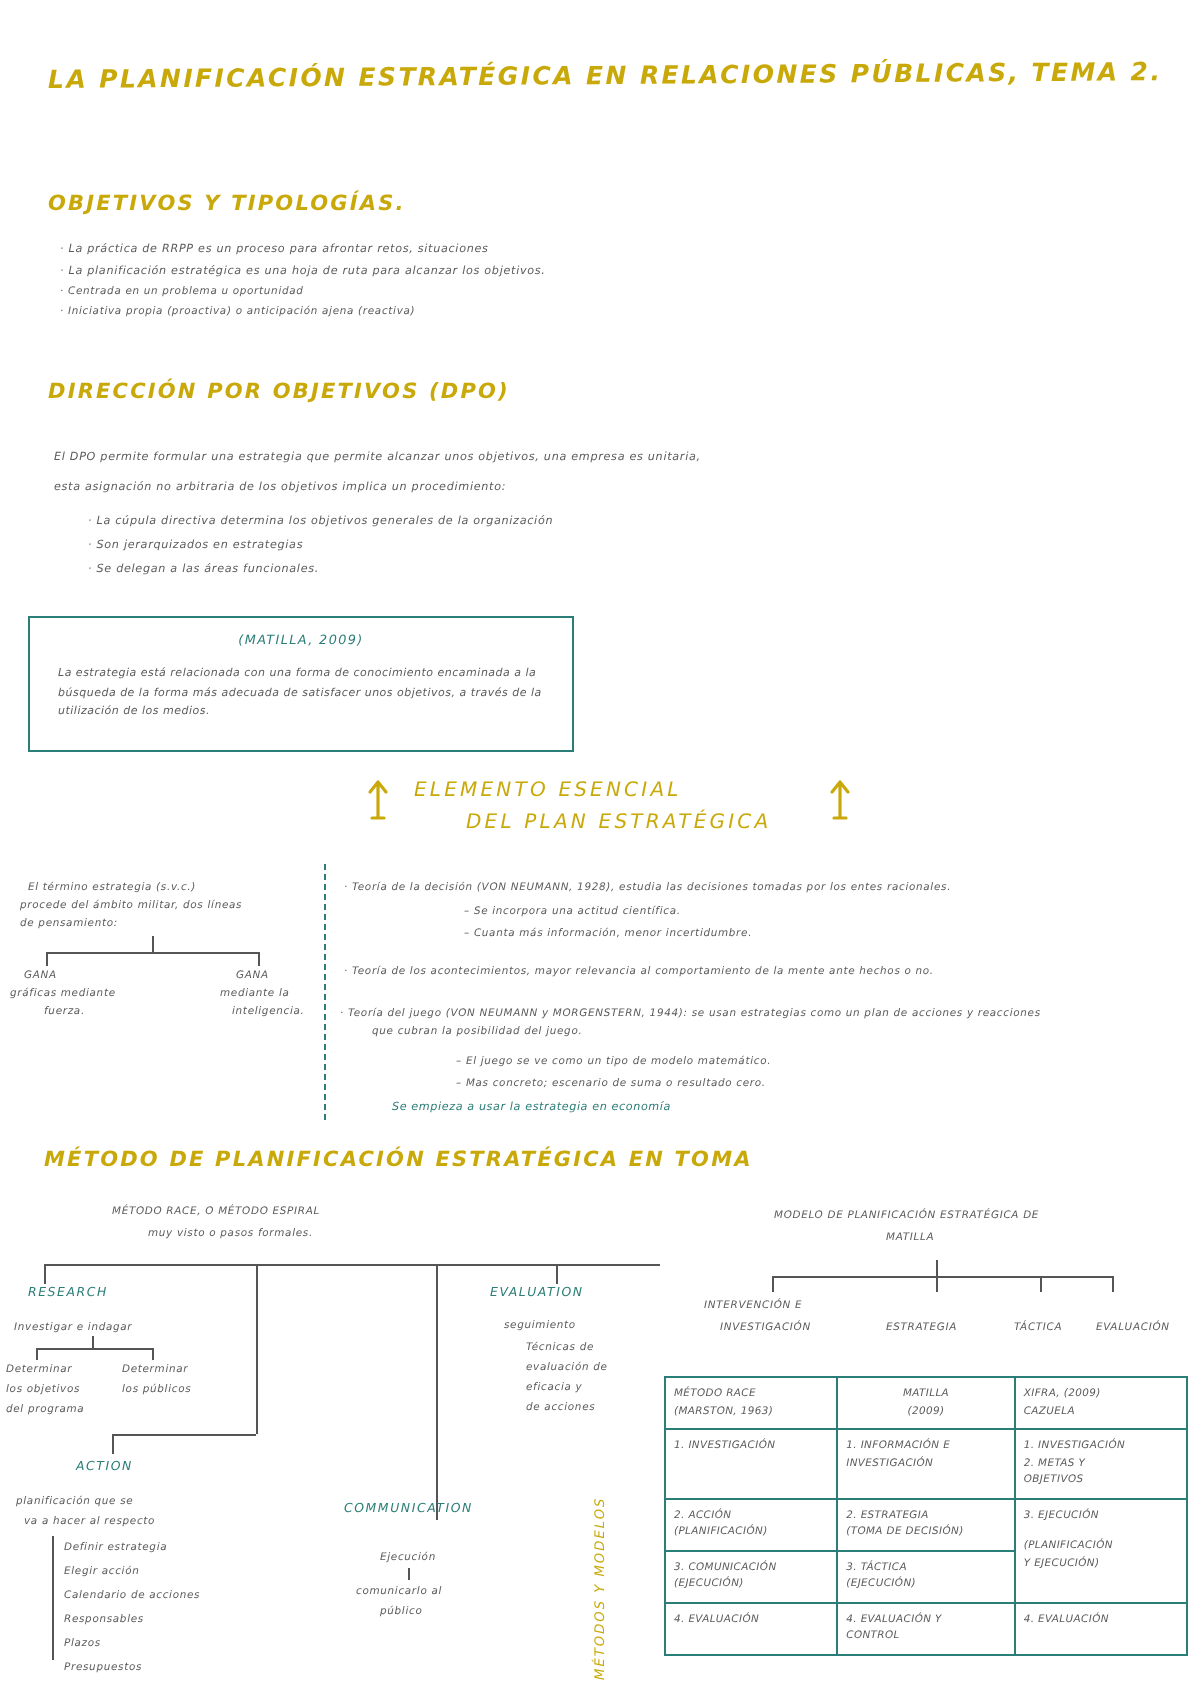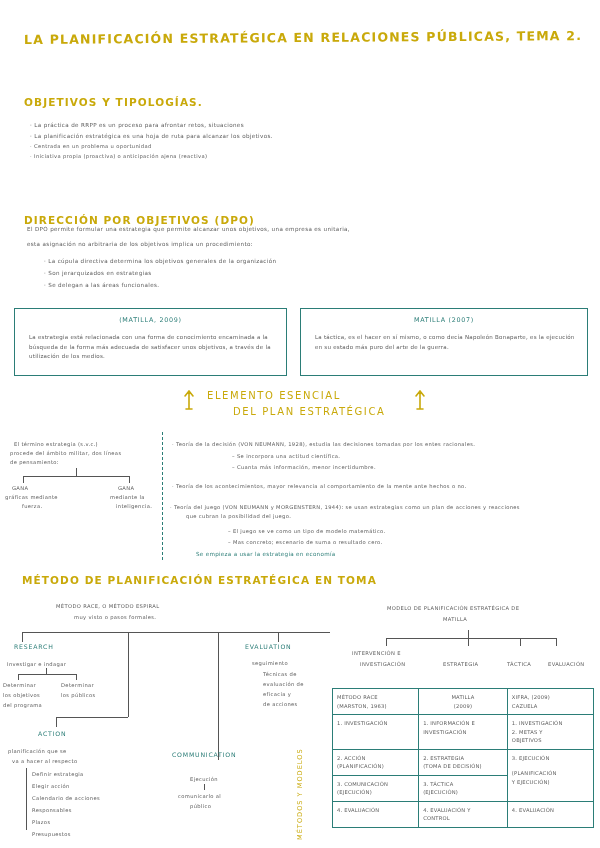--- a/index.html
+++ b/index.html
@@ -12,20 +12,21 @@
     height: 848px;
     position: relative;
     font-family: "DejaVu Sans", sans-serif;
     overflow: hidden;
   }
   .page {
     position: absolute;
     inset: 0;
     width: 600px;
     height: 848px;
+    font-style: italic;
   }
 
   
   .title {
     position: absolute;
     left: 24px; top: 30px;
     font-size: 12.5px;
     letter-spacing: 1.2px;
     font-weight: 700;
     color: #c9a90a;
@@ -146,37 +147,33 @@
 
   <div class="title">LA PLANIFICACIÓN ESTRATÉGICA EN RELACIONES PÚBLICAS, TEMA 2.</div>
 
   <div class="sec-head" style="left:24px; top:96px;">OBJETIVOS Y TIPOLOGÍAS.</div>
 
   <div class="body-txt" style="left:30px; top:120px;">· La práctica de RRPP es un proceso para afrontar retos, situaciones</div>
   <div class="body-txt" style="left:30px; top:131px;">· La planificación estratégica es una hoja de ruta para alcanzar los objetivos.</div>
   <div class="body-txt tiny" style="left:30px; top:142px;">· Centrada en un problema u oportunidad</div>
   <div class="body-txt tiny" style="left:30px; top:152px;">· Iniciativa propia (proactiva) o anticipación ajena (reactiva)</div>
 
-  <div class="sec-head" style="left:24px; top:190px;margin-top:24px;">DIRECCIÓN POR OBJETIVOS (DPO)</div>
+  <div class="sec-head" style="left:24px; top:190px;">DIRECCIÓN POR OBJETIVOS (DPO)</div>
 
   <div class="body-txt" style="left:27px; top:224px;">El DPO permite formular una estrategia que permite alcanzar unos objetivos, una empresa es unitaria,</div>
   <div class="body-txt" style="left:27px; top:239px;">esta asignación no arbitraria de los objetivos implica un procedimiento:</div>
   <div class="body-txt" style="left:44px; top:256px;">· La cúpula directiva determina los objetivos generales de la organización</div>
   <div class="body-txt" style="left:44px; top:268px;">· Son jerarquizados en estrategias</div>
   <div class="body-txt" style="left:44px; top:280px;">· Se delegan a las áreas funcionales.</div>
 
   <div class="qbox" style="left:14px; top:308px; width:273px; height:68px;">
     <div class="qbox-title">(MATILLA, 2009)</div>
     <div class="qbox-body">La estrategia está relacionada con una forma de conocimiento encaminada a la búsqueda de la forma más adecuada de satisfacer unos objetivos, a través de la utilización de los medios.</div>
   </div>
 
-  <div class="qbox" style="left:300px; top:308px; width:288px; height:68px;">
-    <div class="qbox-title">MATILLA (2007)</div>
-    <div class="qbox-body">La táctica, es el hacer en sí mismo, o como decía Napoleón Bonaparte, es la ejecución en su estado más puro del arte de la guerra.</div>
-  </div>
 
   <svg class="arrow-up" style="left:182px; top:388px;" viewBox="0 0 14 22">
     <path d="M7 21 L7 3 M7 3 L3 8 M7 3 L11 8 M4 21 L10 21" stroke="#c9a90a" stroke-width="1.6" fill="none" stroke-linecap="round"></path>
   </svg>
   <svg class="arrow-up" style="left:413px; top:388px;" viewBox="0 0 14 22">
     <path d="M7 21 L7 3 M7 3 L3 8 M7 3 L11 8 M4 21 L10 21" stroke="#c9a90a" stroke-width="1.6" fill="none" stroke-linecap="round"></path>
   </svg>
   <div class="banner" style="left:207px; top:390px;">ELEMENTO ESENCIAL</div>
   <div class="banner" style="left:233px; top:406px;">DEL PLAN ESTRATÉGICA</div>
 

